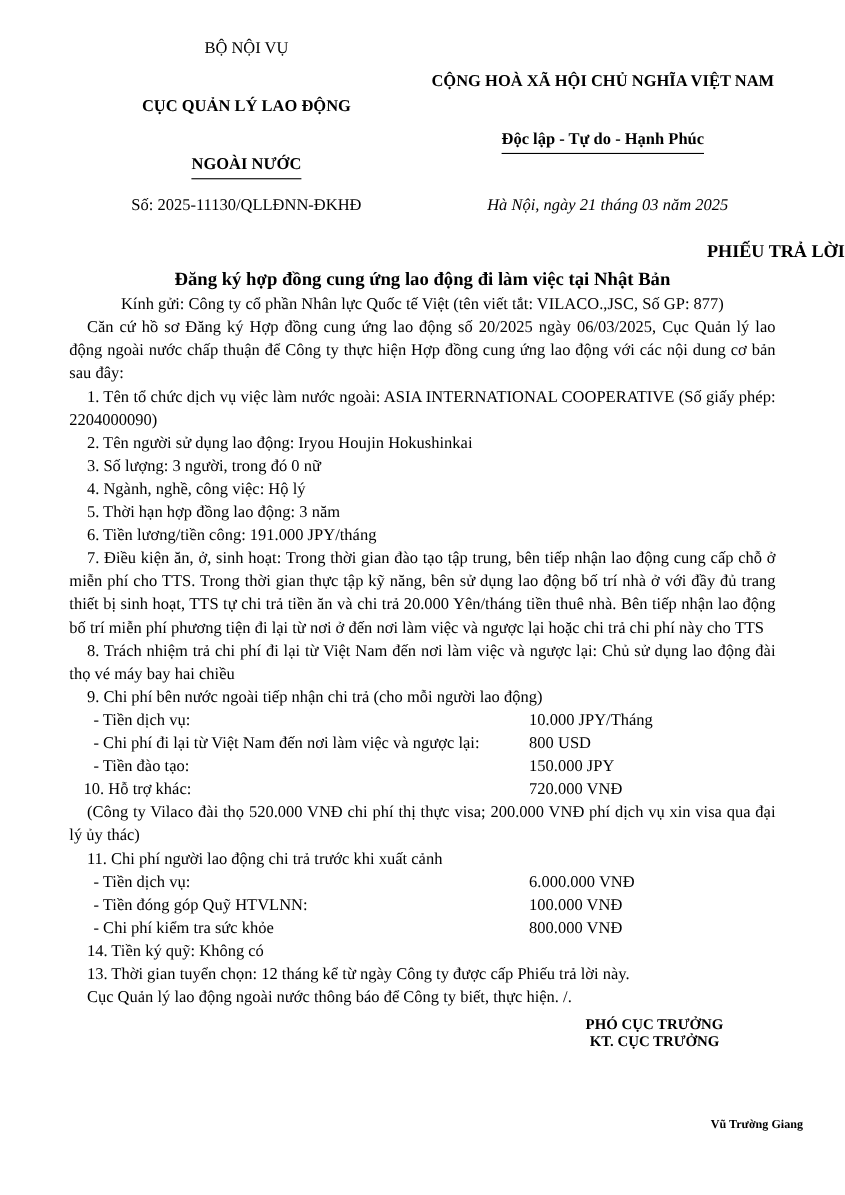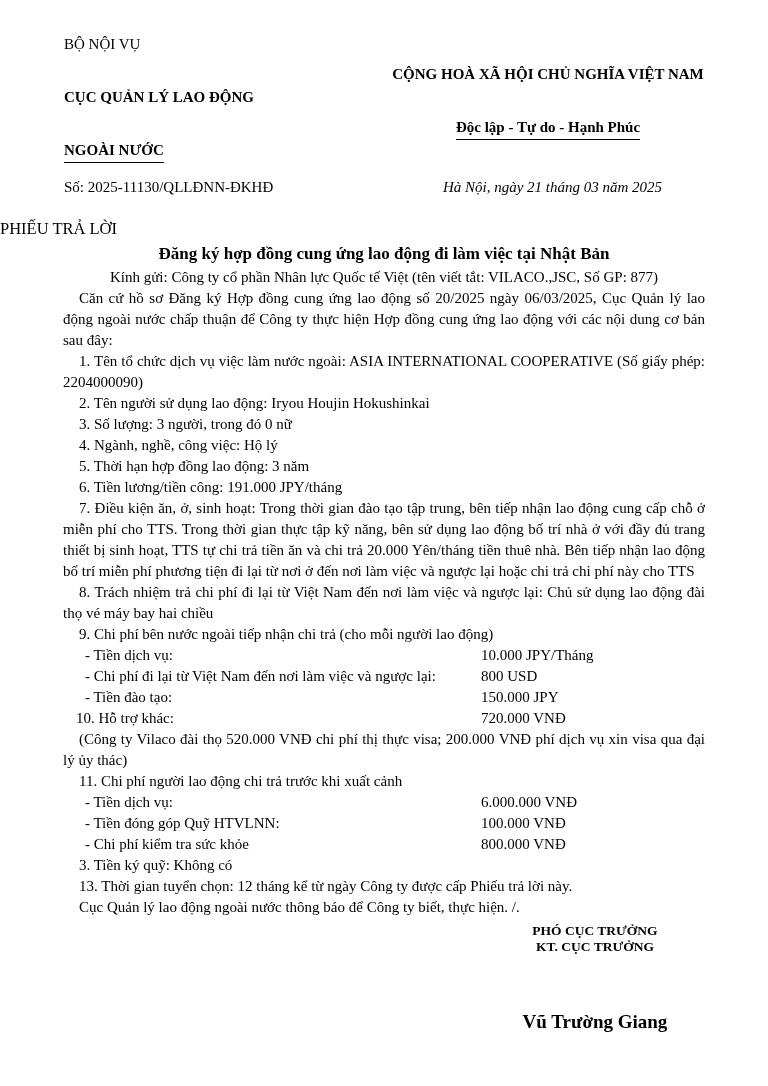--- a/index.html
+++ b/index.html
@@ -27,31 +27,32 @@
     border-bottom: 1.5px solid #000;
     padding-bottom: 0;
   }
   .header, .meta-row {
     display: flex;
     padding: 0 56px 0 64px;
   }
   .header-col { line-height: 23px; }
   .col-left {
     width: 320px;
+    text-align: center;
     flex-shrink: 0;
   }
   .col-right {
     flex: 1;
     text-align: center;
   }
   .meta-row { margin-top: 13px; gap: 9px; }
   .title {
     margin-top: 19px;
-    text-align: left;
-    font-weight: normal;
+    text-align: right;
+    font-weight: bold;
     font-size: 16.5px;
     line-height: 21px;
   }
   .subtitle {
     margin-top: 4px;
     text-align: center;
     font-weight: bold;
     font-size: 17px;
     line-height: 21px;
   }
@@ -83,21 +84,22 @@
     margin-left: auto;
     margin-right: 38px;
     width: 270px;
     text-align: center;
     font-weight: bold;
     font-size: 13.5px;
     line-height: 16px;
   }
   .signer {
     margin-top: 59px;
-    font-size: 19px;
+    font-size: 11px;
+    text-align: right;
   }
 </style>
 </head>
 <body>
 
 <div class="page">
 
   <div class="header">
     <div class="header-col col-left">
       <div>BỘ NỘI VỤ</div>
@@ -158,21 +160,21 @@
     </div>
     <div class="fee-row">
       <span>- Tiền đóng góp Quỹ HTVLNN:</span>
       <span>100.000 VNĐ</span>
     </div>
     <div class="fee-row">
       <span>- Chi phí kiểm tra sức khỏe</span>
       <span>800.000 VNĐ</span>
     </div>
 
-    <p class="para">3. Tiền ký quỹ: Không có</p>
+    <p class="para">14. Tiền ký quỹ: Không có</p>
     <p class="para">13. Thời gian tuyển chọn: 12 tháng kể từ ngày Công ty được cấp Phiếu trả lời này.</p>
     <p class="para">Cục Quản lý lao động ngoài nước thông báo để Công ty biết, thực hiện. /.</p>
   </div>
 
   <div class="signature">
     <div>PHÓ CỤC TRƯỞNG</div>
     <div>KT. CỤC TRƯỞNG</div>
     <div class="signer">Vũ Trường Giang</div>
   </div>
 

